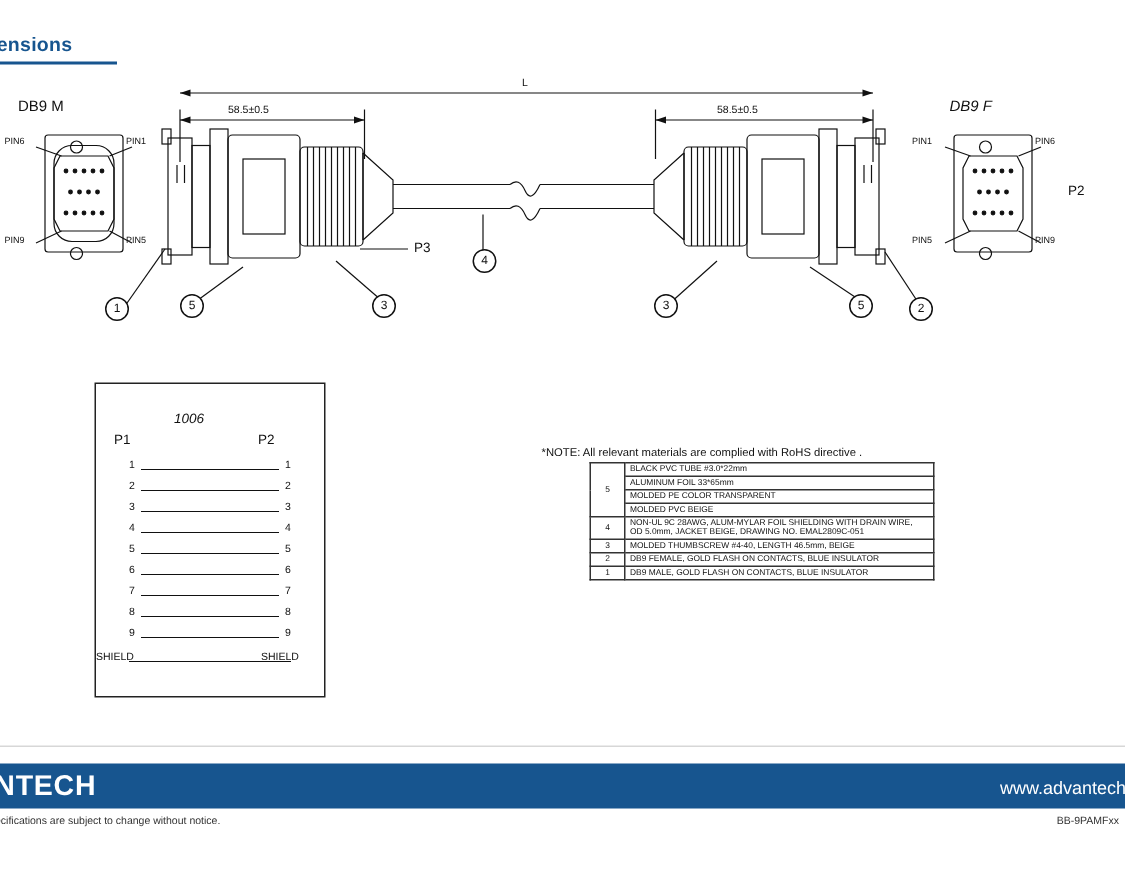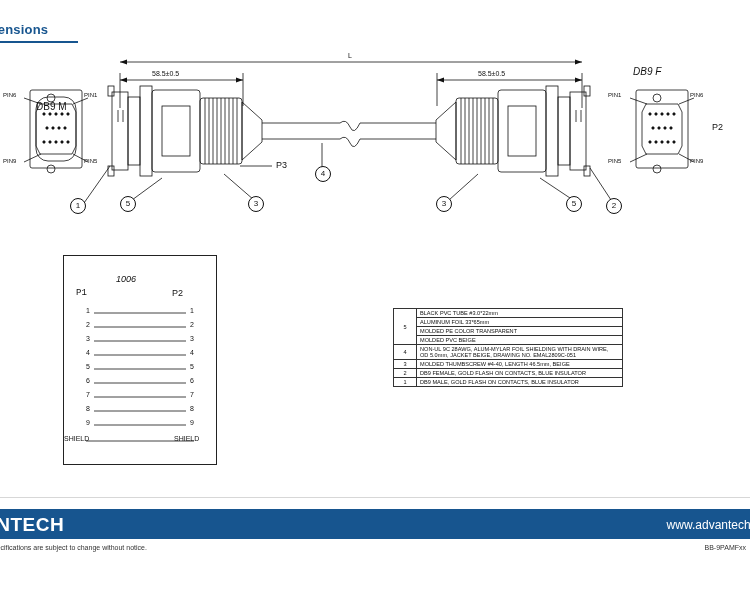--- a/index.html
+++ b/index.html
@@ -221,21 +221,21 @@
         <line x1="132" y1="152" x2="162" y2="130"></line>
         <line x1="254" y1="152" x2="224" y2="126"></line>
         <line x1="272" y1="118" x2="240" y2="118"></line>
         <line x1="322" y1="120" x2="322" y2="95"></line>
         <line x1="449" y1="152" x2="478" y2="126"></line>
         <line x1="573" y1="152" x2="540" y2="130"></line>
         <line x1="613" y1="155" x2="590" y2="120"></line>
       </g>
     </svg>
 
-    <div class="lbl conn-title" style="left:36px;top:18px;margin-top:35px;">DB9  M</div>
+    <div class="lbl conn-title" style="left:12px;top:18px;">DB9  M</div>
     <div class="lbl conn-title" style="left:633px;top:18px;font-style:italic;">DB9  F</div>
 
     <div class="lbl lbl-sm" style="left:152px;top:22px;">58.5±0.5</div>
     <div class="lbl lbl-sm" style="left:478px;top:22px;">58.5±0.5</div>
     <div class="lbl lbl-sm" style="left:348px;top:4px;">L</div>
 
     <div class="lbl lbl-xs" style="left:3px;top:44px;">PIN6</div>
     <div class="lbl lbl-xs" style="left:84px;top:44px;">PIN1</div>
     <div class="lbl lbl-xs" style="left:3px;top:110px;">PIN9</div>
     <div class="lbl lbl-xs" style="left:84px;top:110px;">PIN5</div>
@@ -265,21 +265,21 @@
           <line x1="30" y1="85" x2="122" y2="85"></line>
           <line x1="30" y1="99" x2="122" y2="99"></line>
           <line x1="30" y1="113" x2="122" y2="113"></line>
           <line x1="30" y1="127" x2="122" y2="127"></line>
           <line x1="30" y1="141" x2="122" y2="141"></line>
           <line x1="30" y1="155" x2="122" y2="155"></line>
           <line x1="30" y1="169" x2="122" y2="169"></line>
           <line x1="22" y1="185" x2="130" y2="185"></line>
         </g>
       </svg>
-      <div class="lbl lbl-md" style="left:12px;top:32px;font-weight:normal;font-family:Liberation Mono, monospace;">P1</div>
+      <div class="lbl lbl-md" style="left:12px;top:32px;font-weight:normal;">P1</div>
       <div class="lbl lbl-md" style="left:108px;top:32px;">P2</div>
       <div class="lbl lbl-md" style="left:52px;top:18px;font-style:italic;">1006</div>
 
       <div class="lbl lbl-sm" style="left:22px;top:51px;">1</div>
       <div class="lbl lbl-sm" style="left:22px;top:65px;">2</div>
       <div class="lbl lbl-sm" style="left:22px;top:79px;">3</div>
       <div class="lbl lbl-sm" style="left:22px;top:93px;">4</div>
       <div class="lbl lbl-sm" style="left:22px;top:107px;">5</div>
       <div class="lbl lbl-sm" style="left:22px;top:121px;">6</div>
       <div class="lbl lbl-sm" style="left:22px;top:135px;">7</div>
@@ -293,20 +293,21 @@
       <div class="lbl lbl-sm" style="left:126px;top:107px;">5</div>
       <div class="lbl lbl-sm" style="left:126px;top:121px;">6</div>
       <div class="lbl lbl-sm" style="left:126px;top:135px;">7</div>
       <div class="lbl lbl-sm" style="left:126px;top:149px;">8</div>
       <div class="lbl lbl-sm" style="left:126px;top:163px;">9</div>
 
       <div class="lbl lbl-sm" style="left:0px;top:179px;">SHIELD</div>
       <div class="lbl lbl-sm" style="left:110px;top:179px;">SHIELD</div>
     </div>
 
+    <div class="note" style="left:361px;top:249px;">*NOTE: All relevant materials are complied with RoHS directive .</div>
 
     <table class="bom" style="left:393px;top:260px;width:230px;">
       <tbody>
         <tr>
           <td class="idx" rowspan="4">5</td>
           <td>BLACK PVC TUBE #3.0*22mm</td>
         </tr>
         <tr>
           <td>ALUMINUM FOIL 33*65mm</td>
         </tr>

